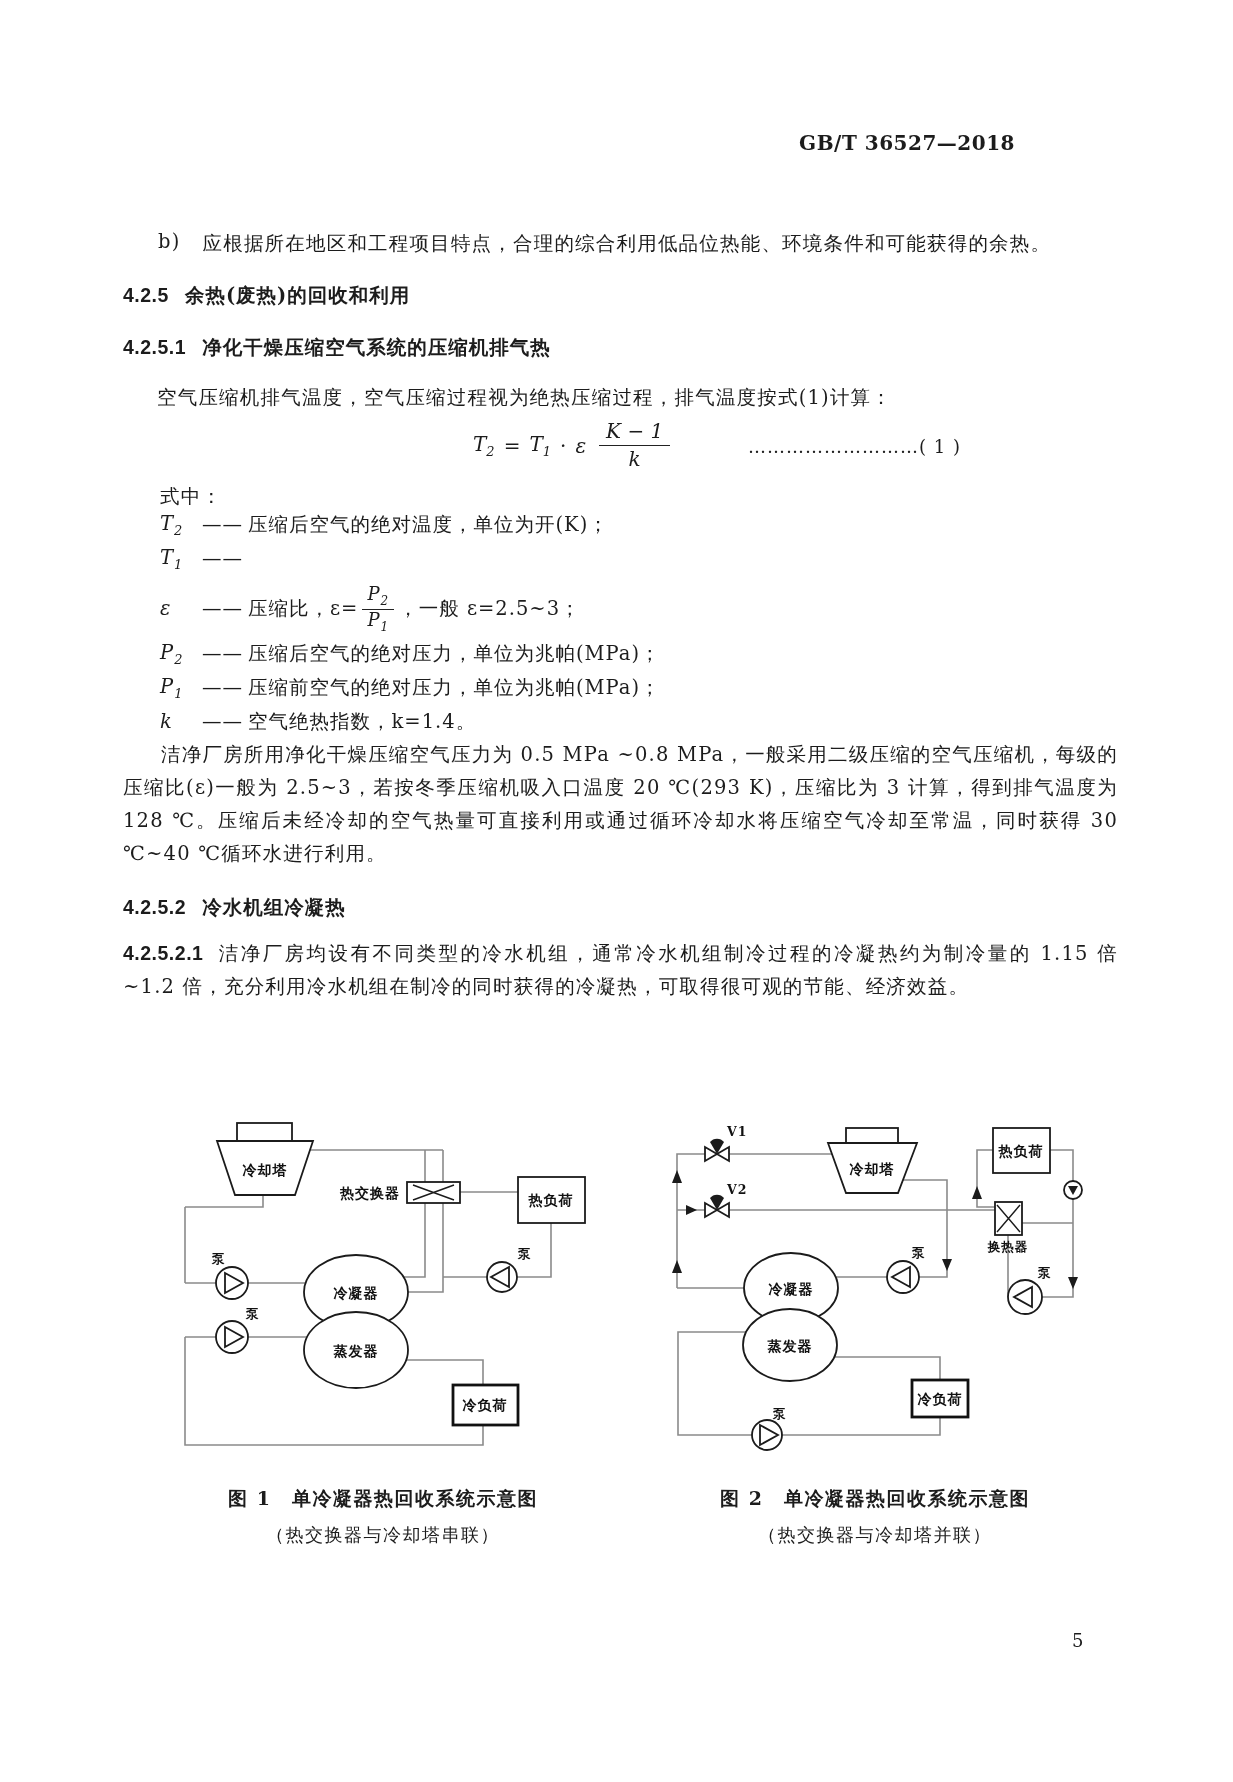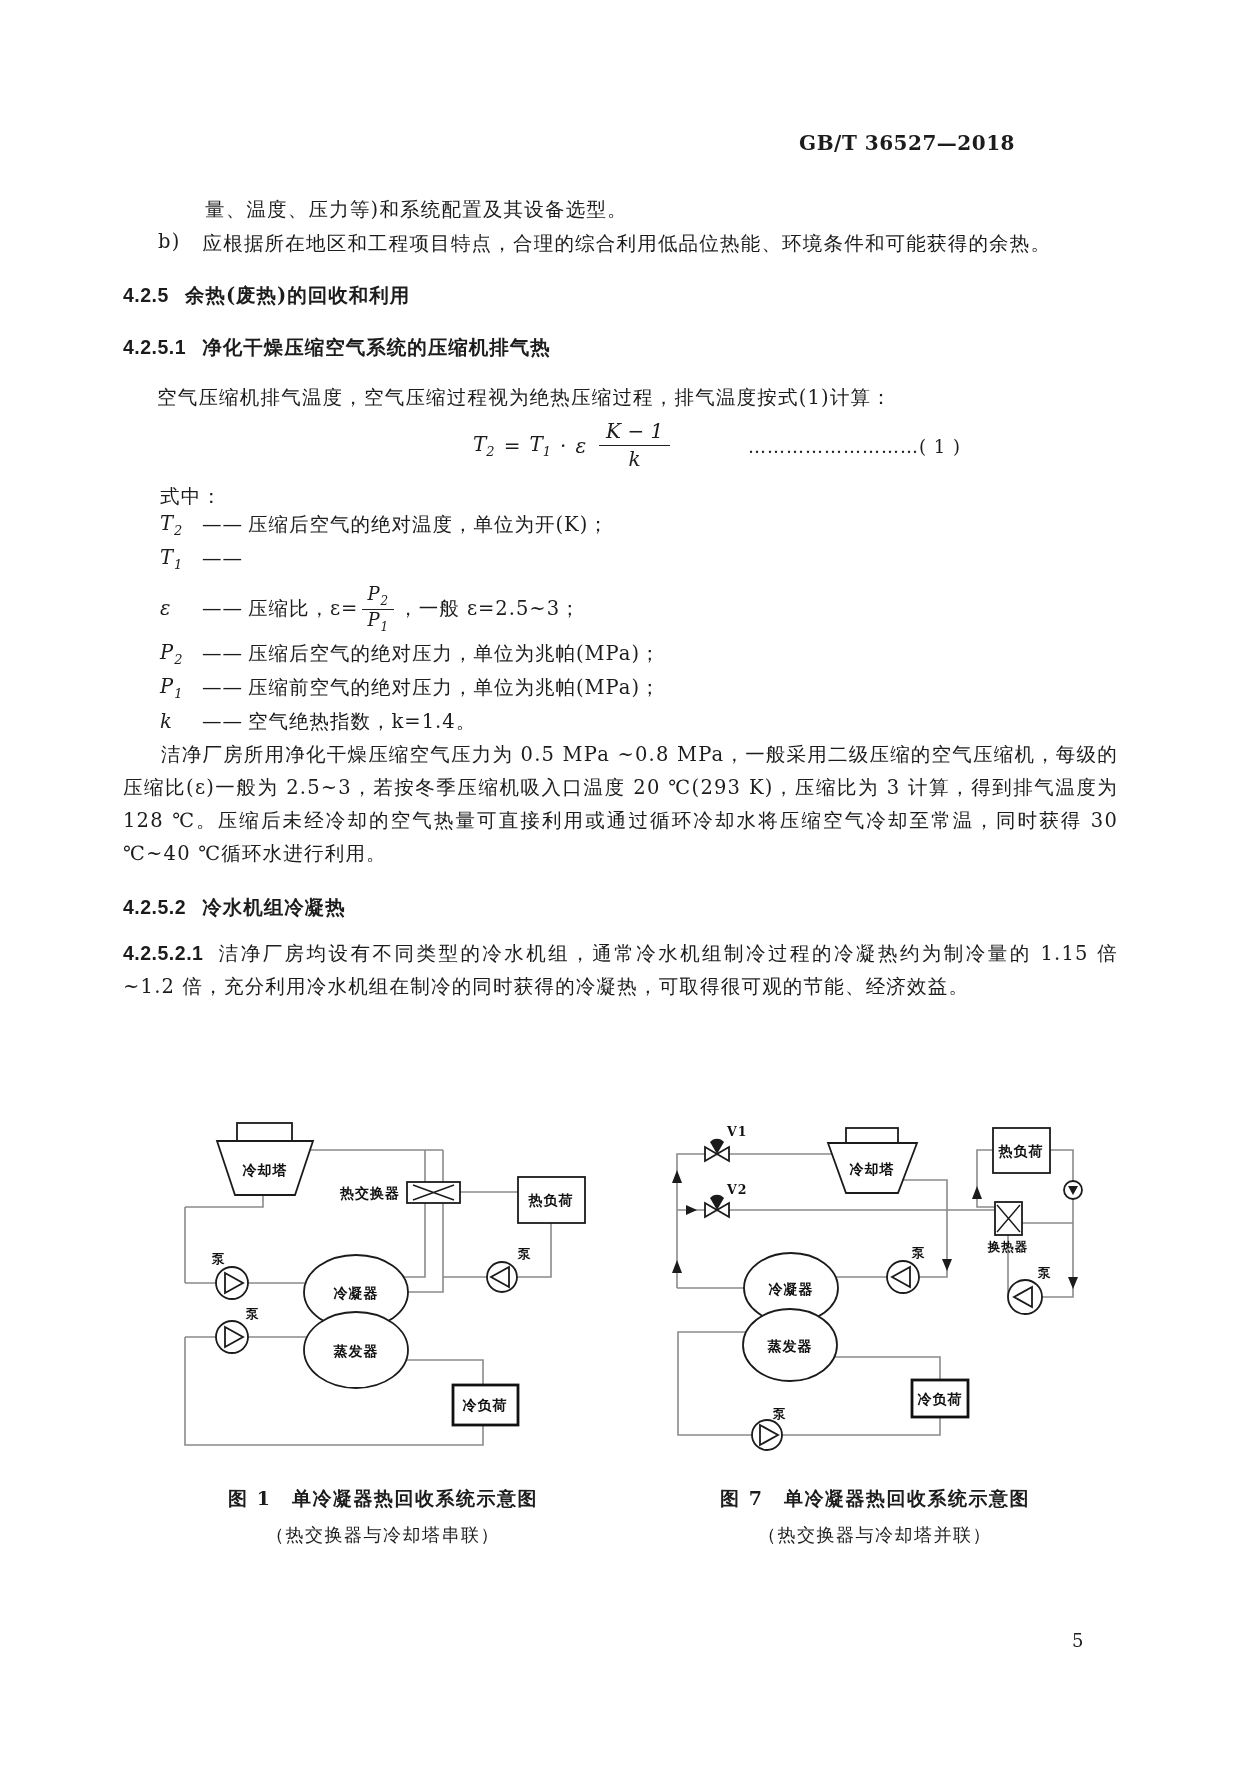--- a/index.html
+++ b/index.html
@@ -46,21 +46,20 @@
   .subcap{font-size:18px;text-align:center;letter-spacing:1.5px;}
   .pgnum{font-size:18px;}
 </style>
 </head>
 <body>
 
 <div class="page">
 
   <div class="abs hdr" style="top:131px;right:218px;">GB/T 36527—2018</div>
 
-  <div class="abs body-text" style="left:205px;top:193px;">量、温度、压力等)和系统配置及其设备选型。</div>
 
   <div class="abs itemb" style="left:158px;top:230px;">
     <span>b)</span>
     <span>应根据所在地区和工程项目特点，合理的综合利用低品位热能、环境条件和可能获得的余热。</span>
   </div>
 
   <div class="abs heading" style="left:123px;top:282px;">
     <span class="hnum">4.2.5</span><span>余热(废热)的回收和利用</span>
   </div>
 
@@ -242,18 +241,18 @@
     </g>
     <g>
       <circle class="comp" cx="127" cy="320" r="15"></circle>
       <polygon class="comp" points="120,310 120,330 138,320"></polygon>
       <text class="sm" x="133" y="303">泵</text>
     </g>
   </svg>
 
   <div class="abs cap" style="left:133px;top:1486px;width:500px;">图 1　单冷凝器热回收系统示意图</div>
   <div class="abs subcap" style="left:133px;top:1523px;width:500px;">（热交换器与冷却塔串联）</div>
-  <div class="abs cap" style="left:625px;top:1486px;width:500px;">图 7　单冷凝器热回收系统示意图</div>
+  <div class="abs cap" style="left:625px;top:1486px;width:500px;">图 2　单冷凝器热回收系统示意图</div>
   <div class="abs subcap" style="left:625px;top:1523px;width:500px;">（热交换器与冷却塔并联）</div>
 
   <div class="abs pgnum" style="left:1072px;top:1630px;">5</div>
 
 </div>
 
 </body></html>

